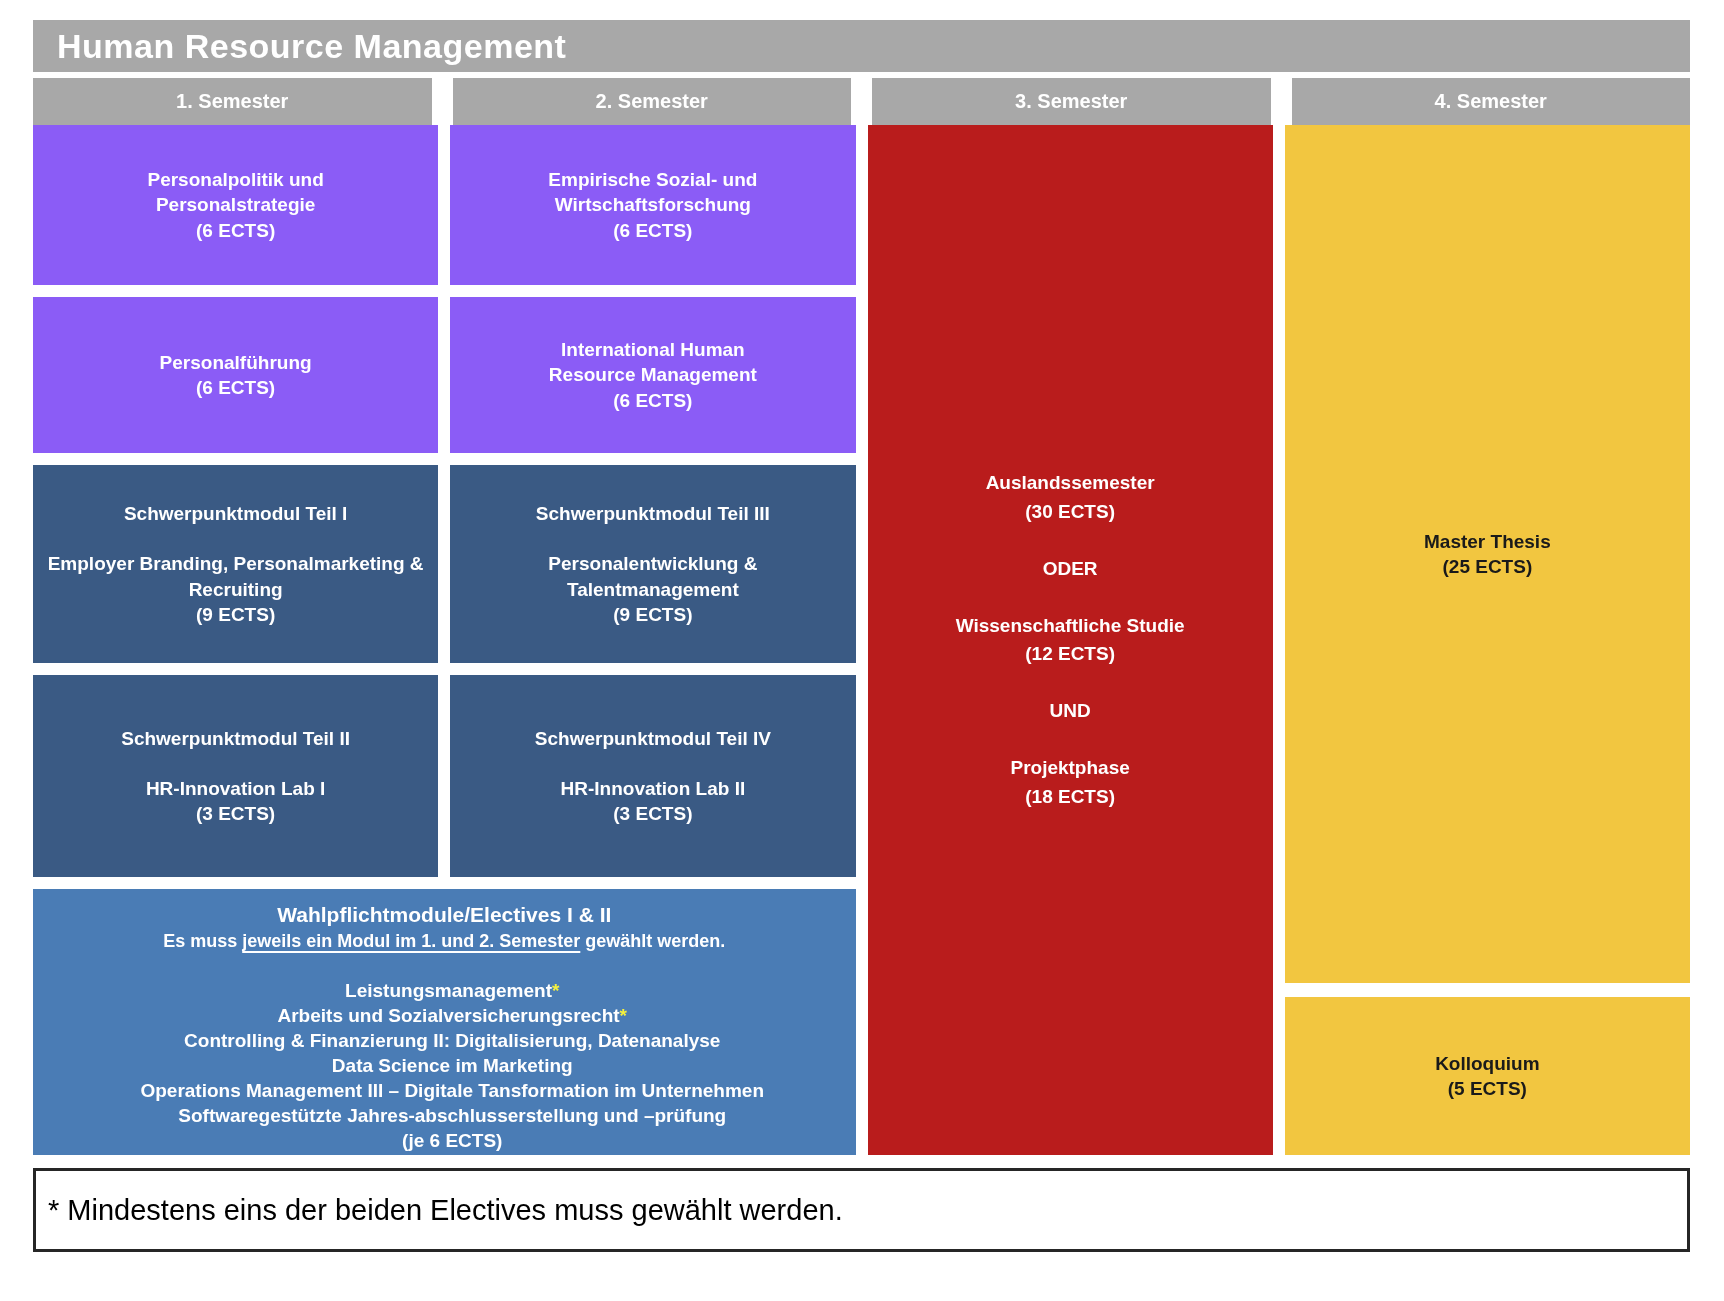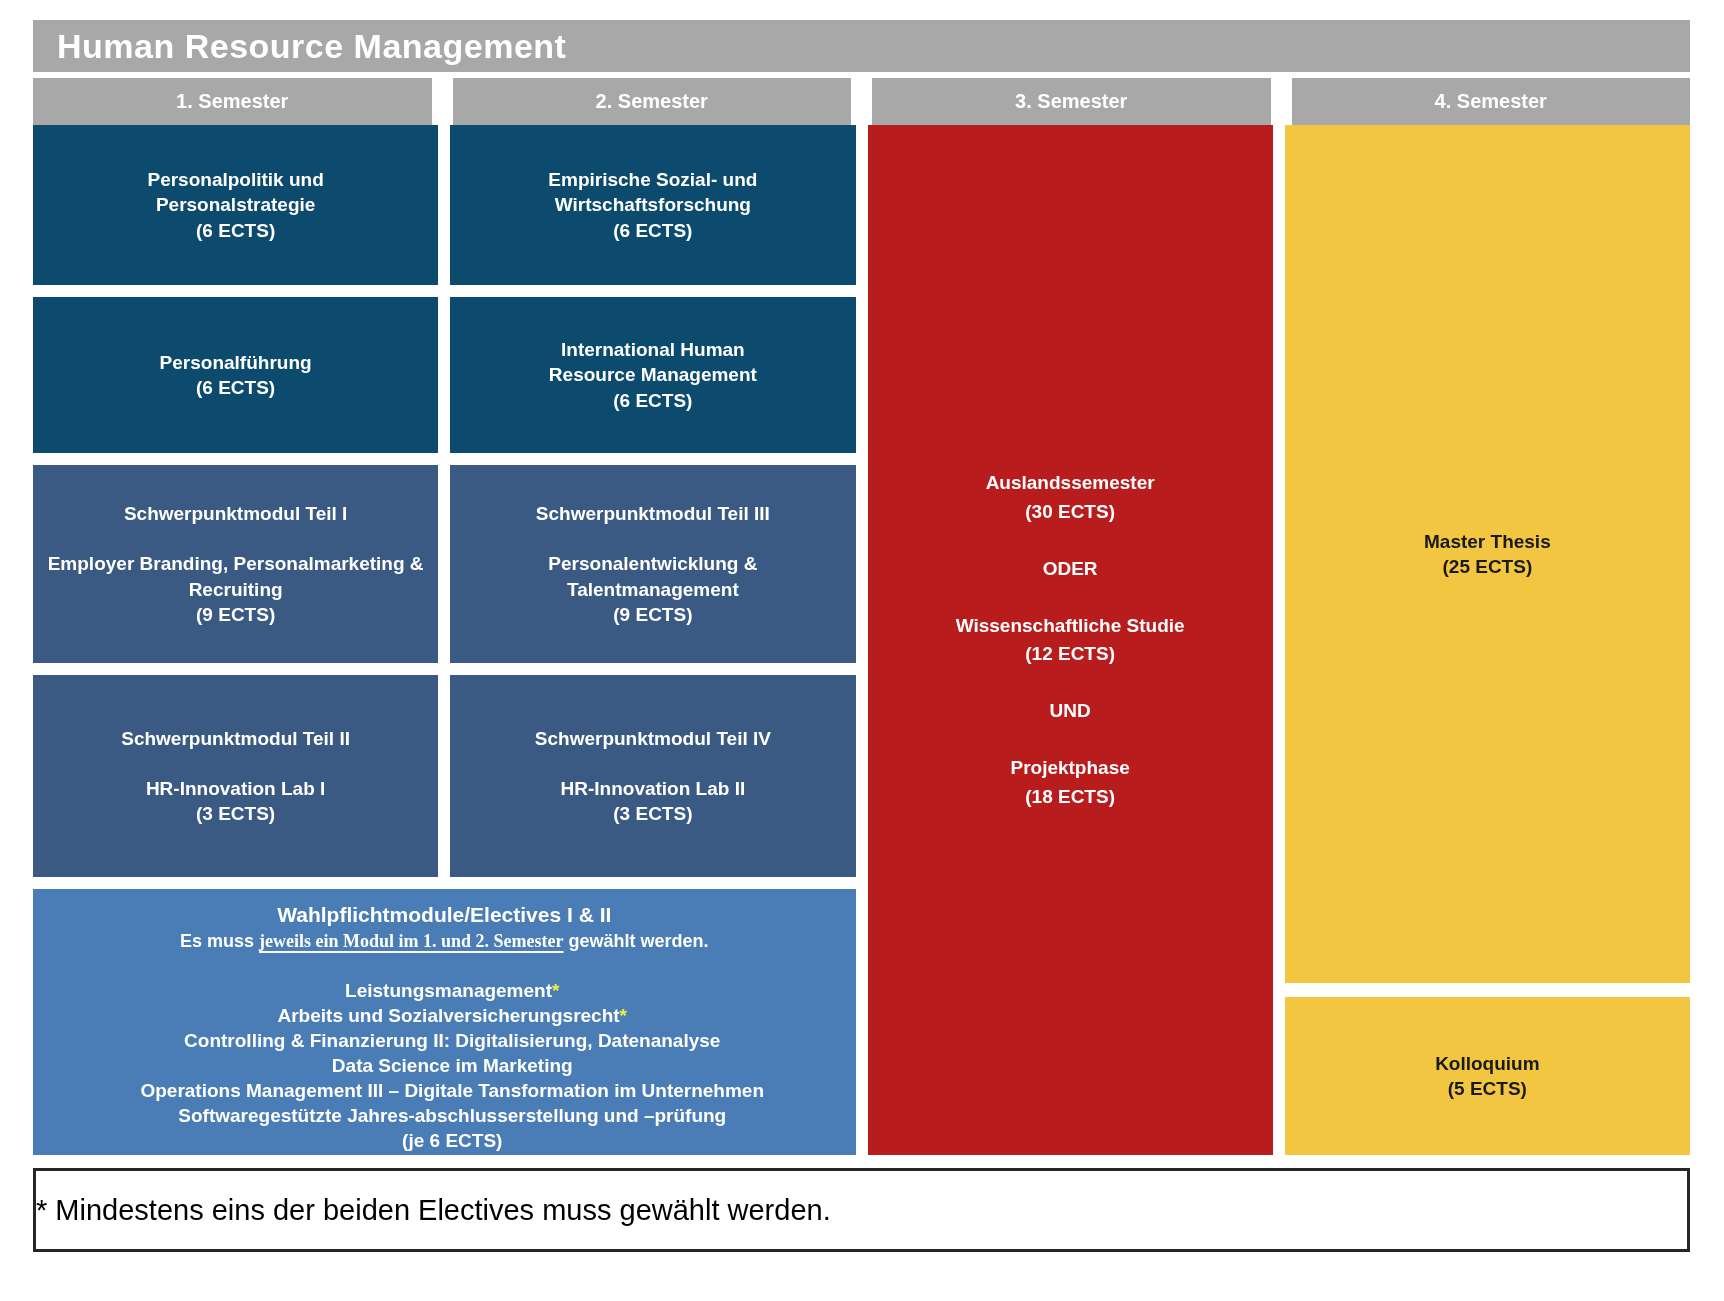--- a/index.html
+++ b/index.html
@@ -33,43 +33,43 @@
   .electives-box { grid-column:1 / 3; grid-row:2; }
   .col3-box { grid-column:3; grid-row:1 / 3; }
   .col4 { grid-column:4; grid-row:1 / 3; display:flex; flex-direction:column; gap:14px; }
 
   .box {
     display:flex; align-items:center; justify-content:center;
     text-align:center; white-space:pre-line;
     font-weight:bold; font-size:19px; line-height:1.32;
     padding:0 14px; box-sizing:border-box;
   }
-  .blue  { background:#0c4a6e; color:#ffffff; }
+  .blue  { background:#8b5cf6; color:#ffffff; }
   .dblue { background:#3a5a84; color:#ffffff; }
   .teal  { background:#b91c1c; color:#ffffff; line-height:1.5; }
   .yellow{ background:#f2c640; color:#1a1a1a; }
 
   .h160 { height:160px; } .h156 { height:156px; }
   .h198 { height:198px; } .h202 { height:202px; }
   .mthesis { height:858px; } .kolloq { flex:1; }
 
   .electives-box {
     background:#4a7cb5; color:#ffffff; text-align:center;
     padding-top:14px; box-sizing:border-box;
   }
   .e-title { font-size:21px; font-weight:bold; margin-bottom:4px; }
   .e-sub { font-size:18px; font-weight:bold; }
-  .e-sub .u { text-decoration:underline; text-underline-offset:4px; text-decoration-thickness:2px;font-family:Liberation Serif, serif; }
+  .e-sub .u { text-decoration:underline; text-underline-offset:4px; text-decoration-thickness:2px; }
   .e-items { margin-top:26px; font-size:19px; font-weight:bold; line-height:1.32;margin-left:16px; }
   .star { color:#f4f03e; }
 
   .footnote {
     margin-top:13px; height:84px; box-sizing:border-box;
     border:3px solid #262626; background:#ffffff; color:#000000;
-    font-size:29px; display:flex; align-items:center; padding-left:0;
+    font-size:29px; display:flex; align-items:center; padding-left:12px;
   }
 </style>
 </head>
 <body>
 
 <div class="page">
   <div class="content">
 
     <div class="title-bar">Human Resource Management</div>
 

